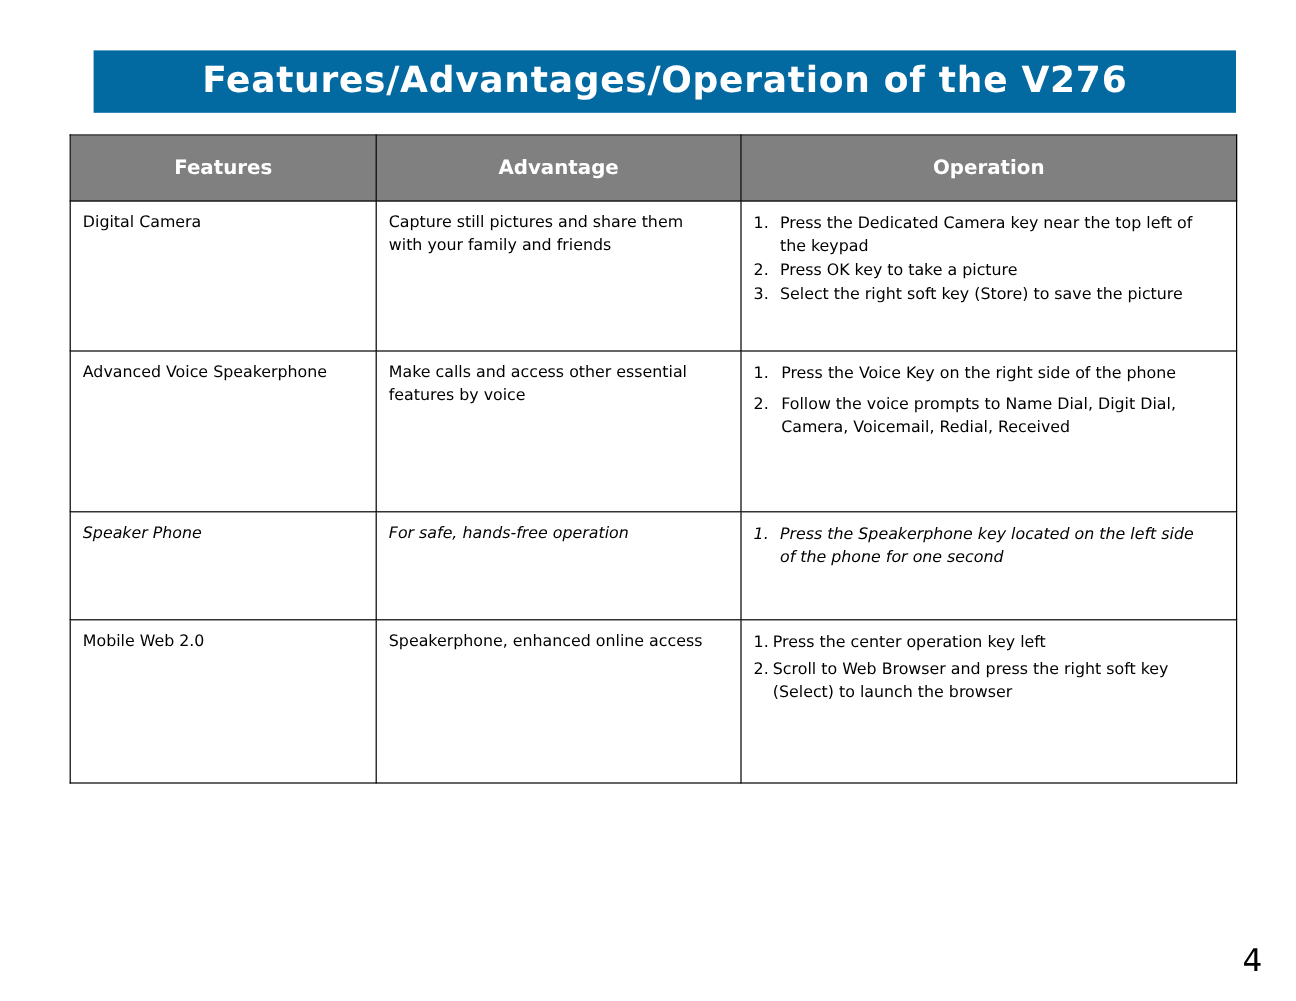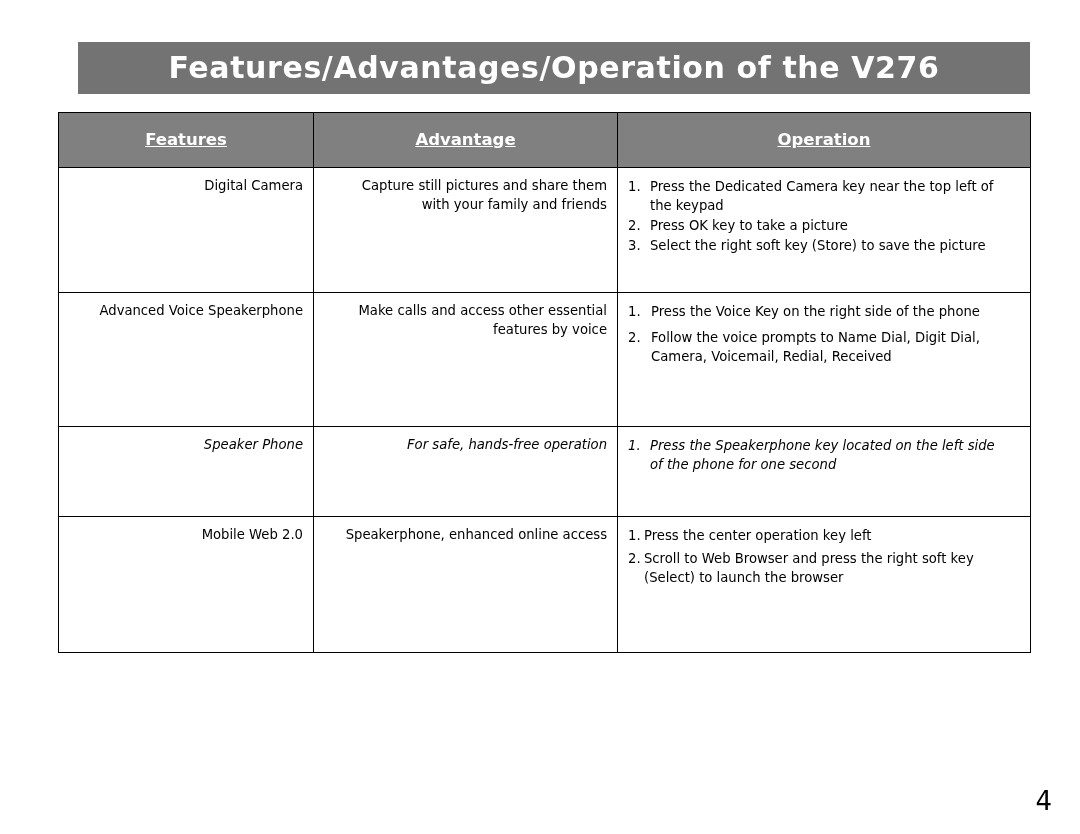--- a/index.html
+++ b/index.html
@@ -19,21 +19,21 @@
     background: #ffffff;
   }
 
   
   #title-banner {
     position: absolute;
     left: 78px;
     top: 42px;
     width: 952px;
     height: 52px;
-    background: #737373;
+    background: #0369a1;
     display: flex;
     align-items: center;
     justify-content: center;
   }
 
   #title-text {
     color: #ffffff;
     font-family: "DejaVu Sans", sans-serif;
     font-weight: bold;
     font-size: 30px;
@@ -70,36 +70,34 @@
     vertical-align: middle;
   }
 
   .head-label {
     display: block;
     color: #ffffff;
     font-family: "DejaVu Sans", sans-serif;
     font-weight: bold;
     font-size: 16.5px;
     line-height: 1;
-    text-decoration: underline;
   }
 
   #feature-table tbody td {
     background: #ffffff;
     padding: 9px 10px 6px 10px;
   }
 
   .cell-text {
     display: block;
     font-family: "DejaVu Sans", sans-serif;
     font-size: 13.2px;
     line-height: 1.42;
     color: #000000;
     white-space: pre-line;
-    text-align: right;
   }
 
   
   ol.steps {
     list-style: none;
     margin: 0;
     padding: 0;
   }
 
   ol.steps li {

